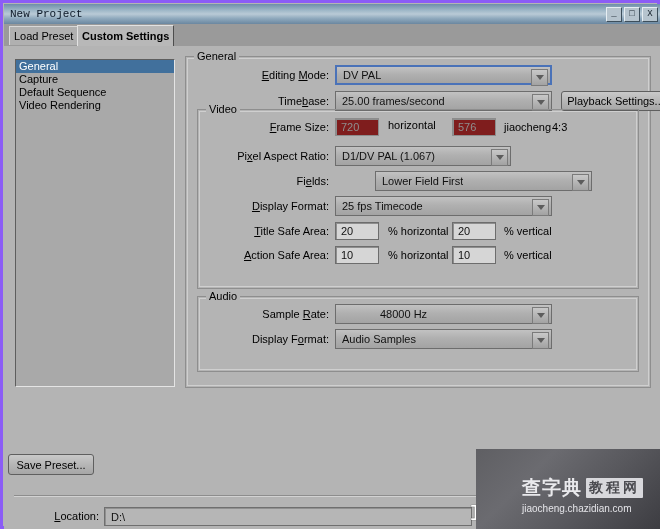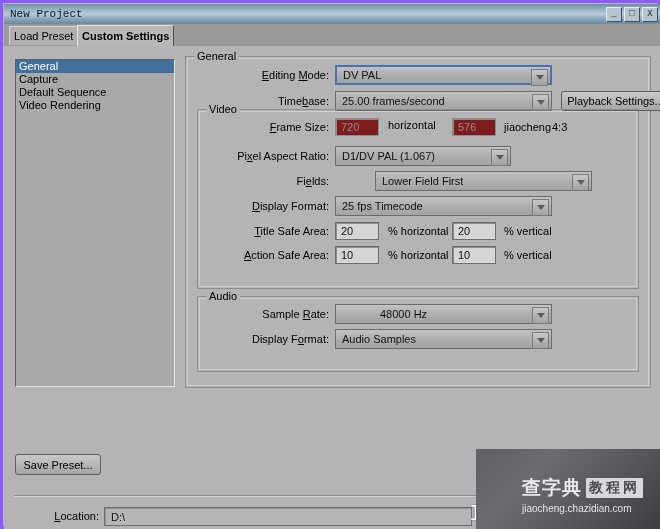--- a/index.html
+++ b/index.html
@@ -125,21 +125,21 @@
     display:flex;align-items:center;justify-content:center;
     font-size:11px;color:#000;white-space:nowrap;
   }
 
   .stext{position:absolute;font-size:11px;color:#000;white-space:nowrap;}
 
   
   #sep{position:absolute;left:10px;top:449px;width:640px;height:0;
     border-top:1px solid #8d8d8d;border-bottom:1px solid #d2d2d2;}
 
-  #savepreset{left:11px;top:408px;width:86px;height:21px;}
+  #savepreset{left:4px;top:408px;width:86px;height:21px;}
 
   #locField{position:absolute;left:100px;top:461px;width:368px;height:19px;box-sizing:border-box;
     background:#b6b6b6;border:1px solid #6f6f6f;box-shadow:inset 1px 1px 0 #909090;
     display:flex;align-items:center;}
   #locField .txt{padding-left:6px;font-size:11px;color:#111;}
 
   
   #caret{position:absolute;left:465px;top:458px;width:7px;height:26px;
     color:#fff;font-size:22px;line-height:22px;
     font-family:"Liberation Mono","DejaVu Sans Mono",monospace;

